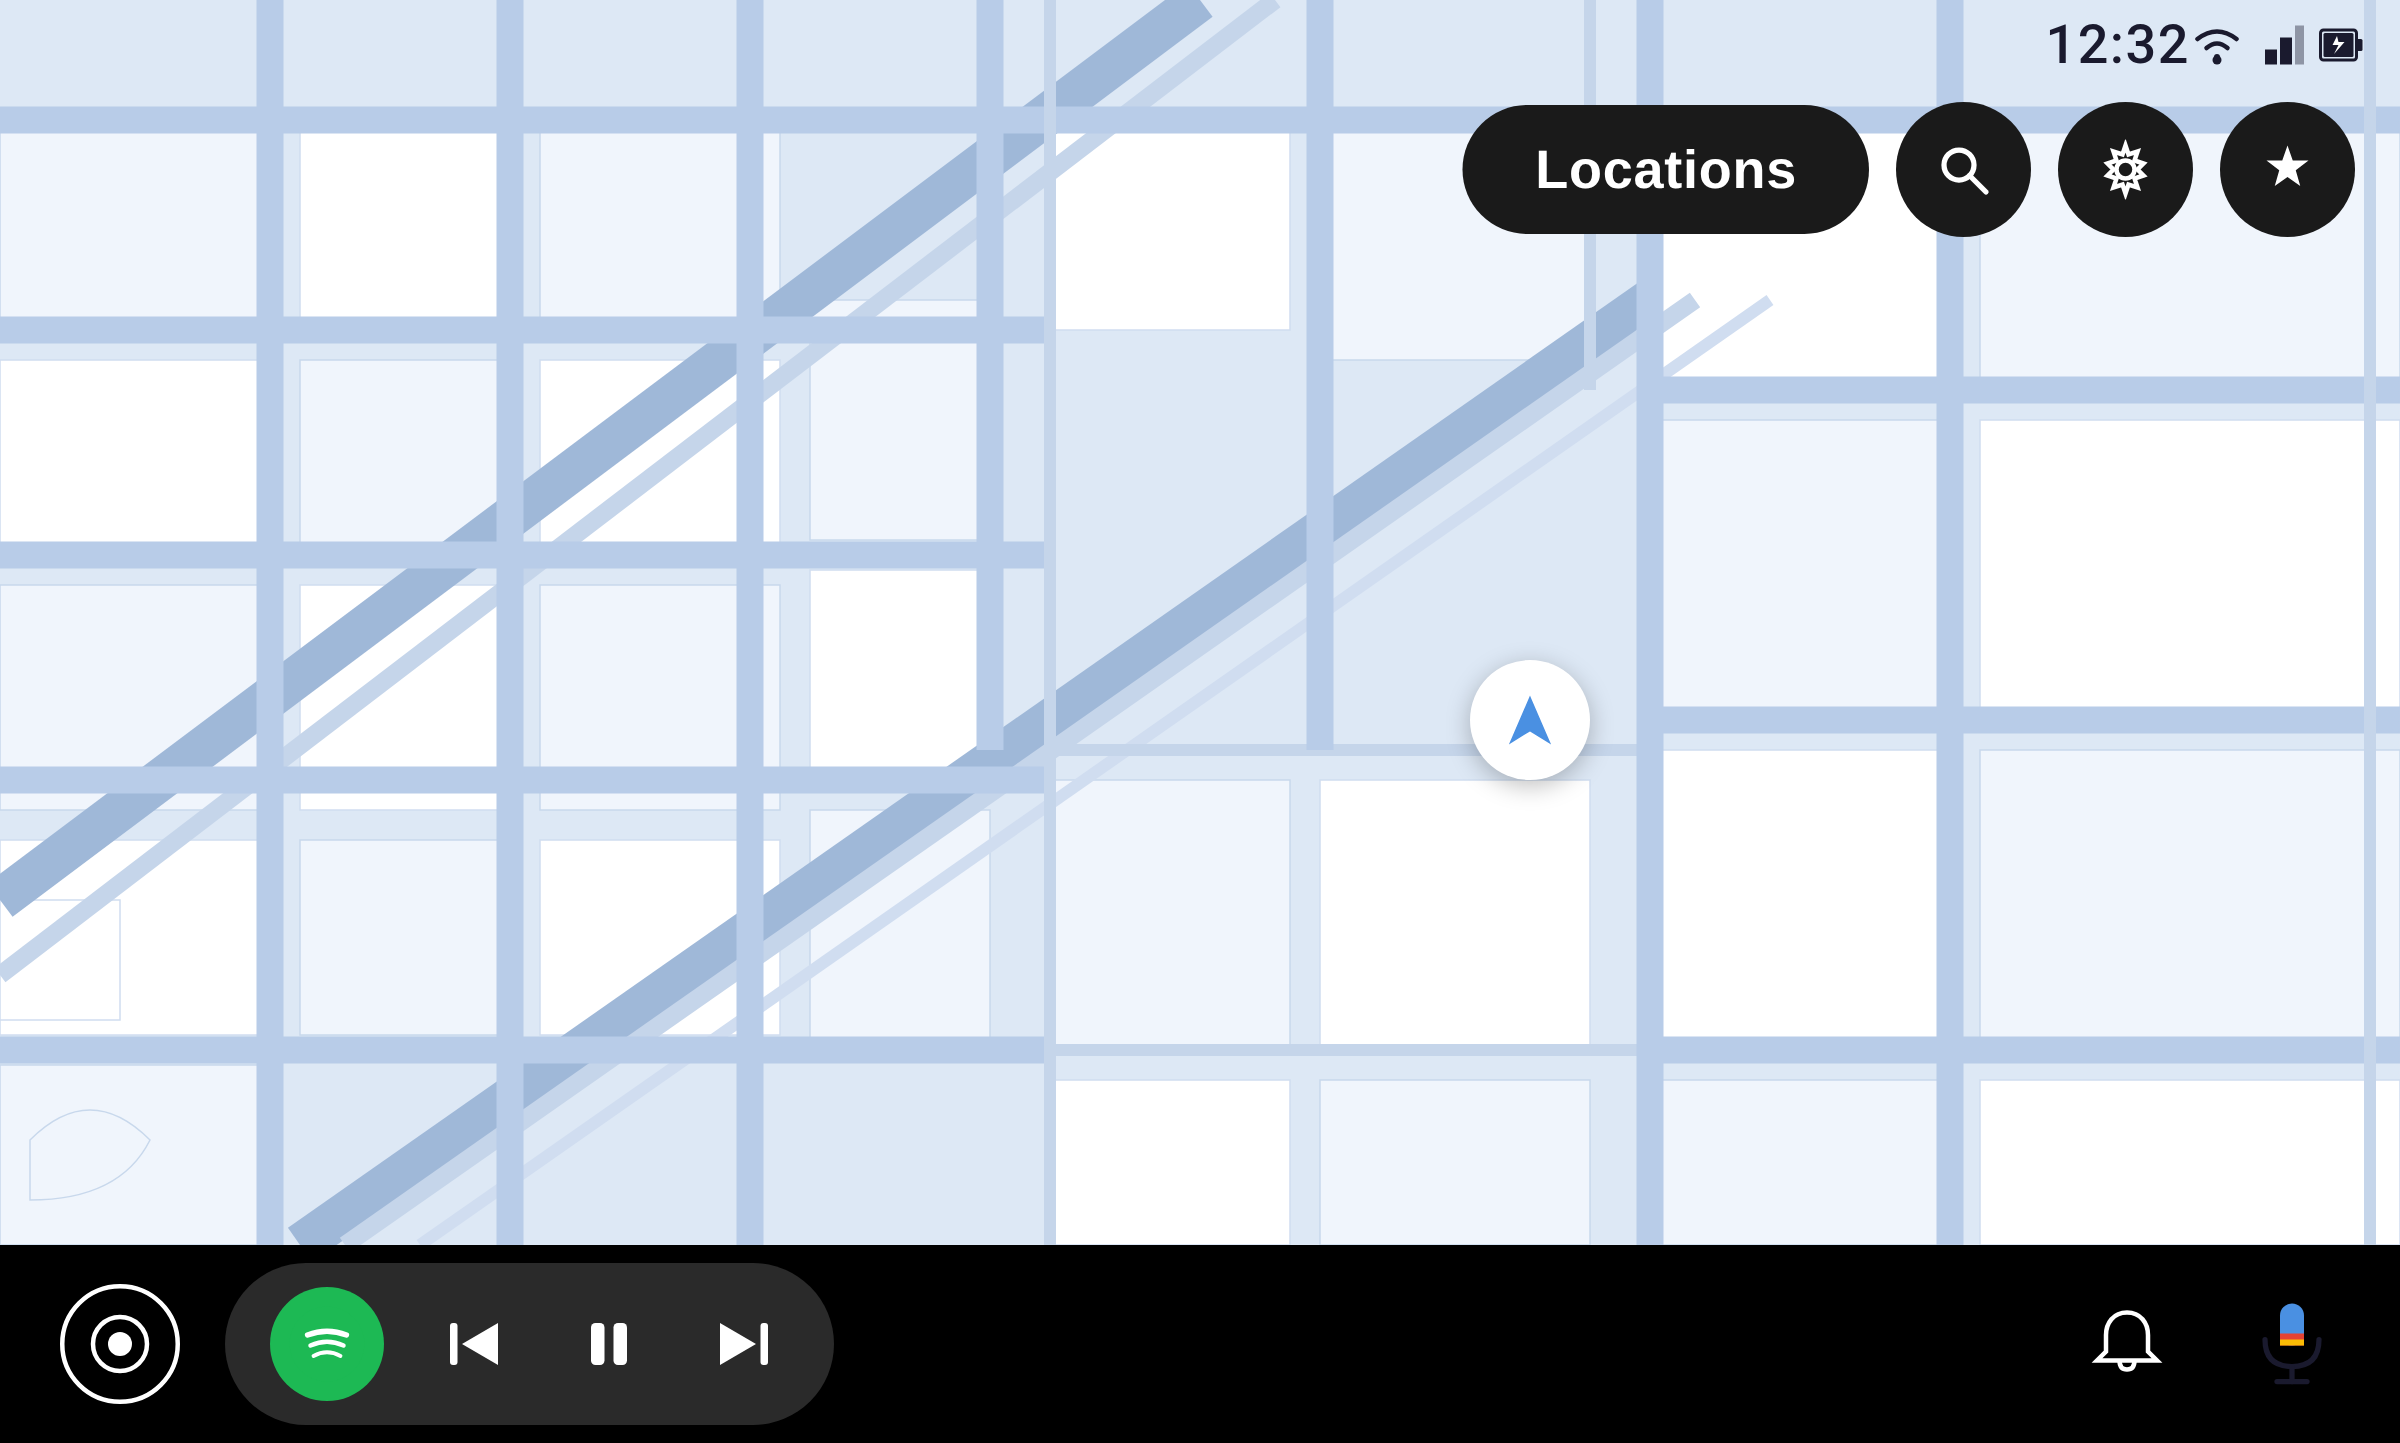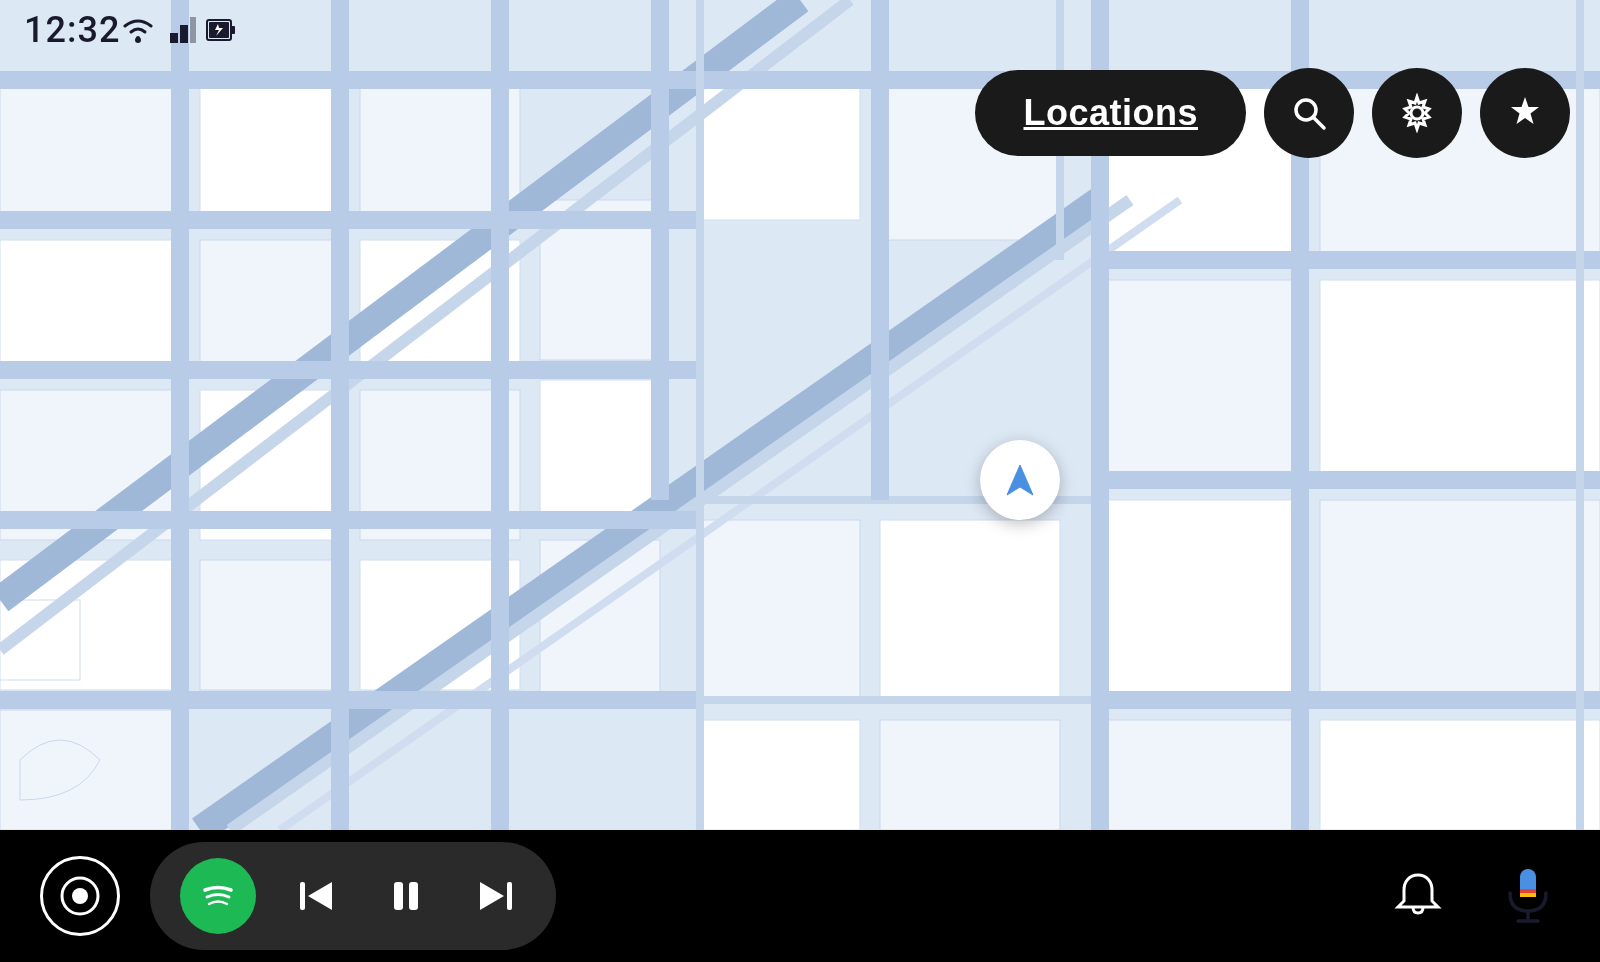--- a/index.html
+++ b/index.html
@@ -27,21 +27,21 @@
       width: 100%; height: 100%;
     }
 
     
     .status-bar {
       position: absolute;
       top: 0; left: 0; right: 0;
       height: 60px;
       display: flex;
       align-items: center;
-      justify-content: flex-start;
+      justify-content: flex-end;
       padding: 0 24px;
       z-index: 10;
     }
 
     .status-time {
       font-size: 36px;
       font-weight: 500;
       color: #1a1a2e;
       letter-spacing: 1px;
     }
@@ -66,21 +66,20 @@
     .locations-btn {
       background: #1a1a1a;
       color: #fff;
       border: none;
       border-radius: 50px;
       padding: 22px 48px;
       font-size: 36px;
       font-weight: 700;
       cursor: pointer;
       letter-spacing: 0.5px;
-      text-decoration: underline;
     }
 
     .icon-btn {
       width: 90px;
       height: 90px;
       background: #1a1a1a;
       border: none;
       border-radius: 50%;
       display: flex;
       align-items: center;

